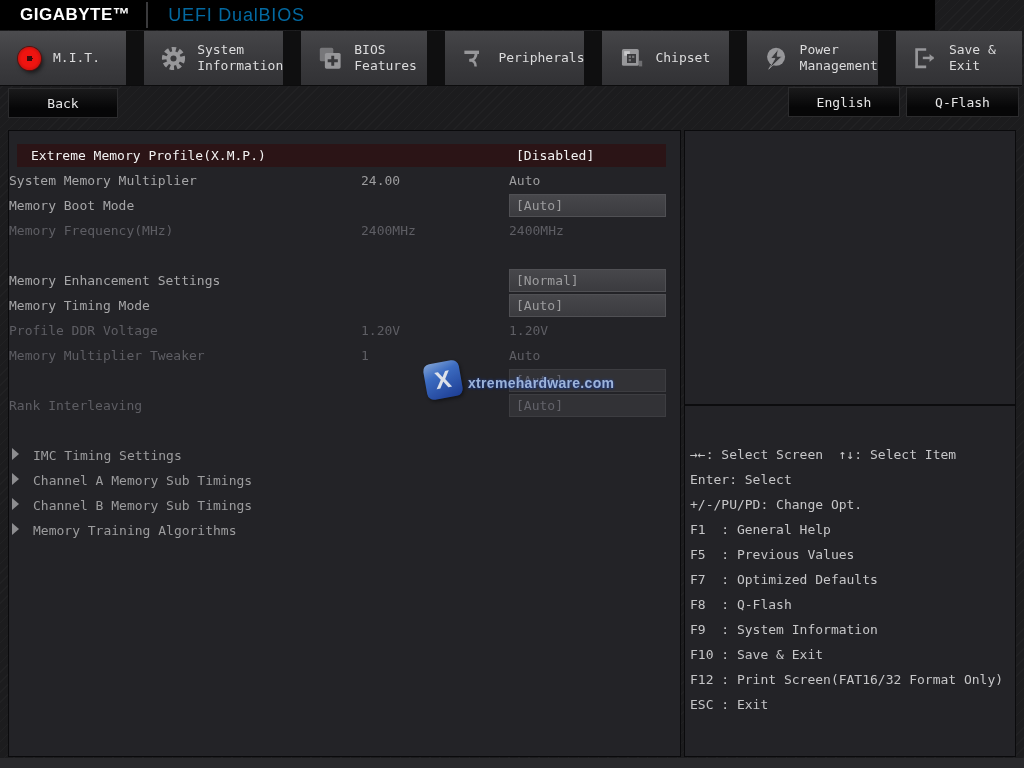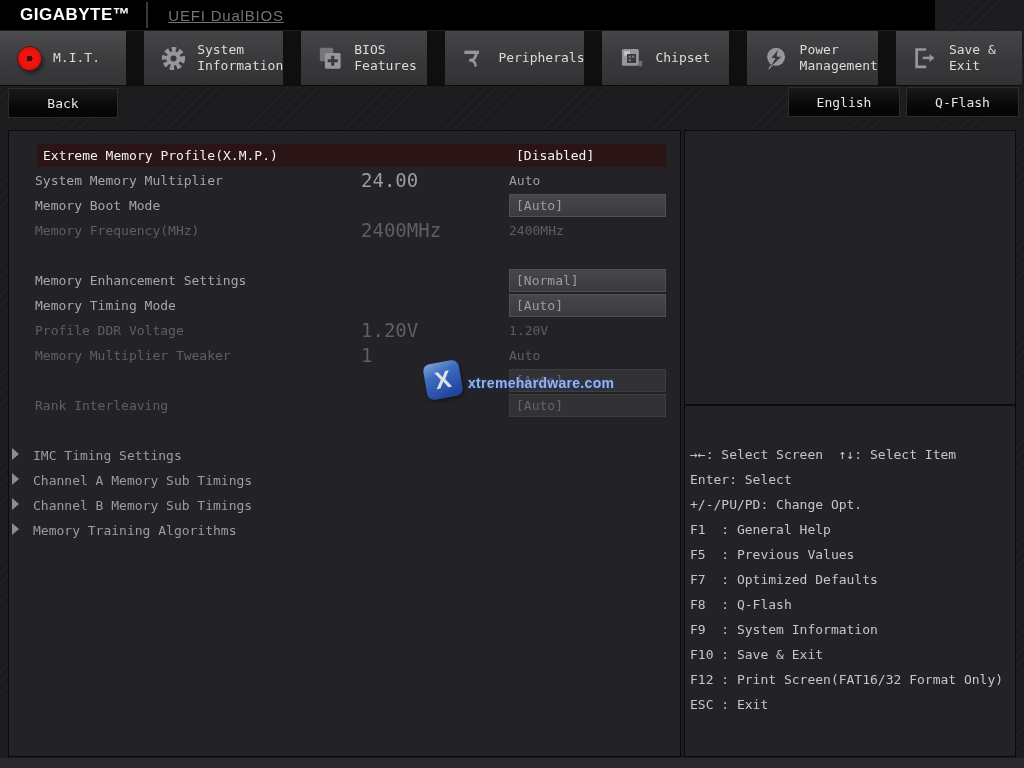--- a/index.html
+++ b/index.html
@@ -7,21 +7,21 @@
     position:relative;width:1024px;height:768px;overflow:hidden;
     background:#1c1c1e;
     background-image:repeating-linear-gradient(315deg,rgba(255,255,255,0.022) 0 1px,transparent 1px 7px);
     font-family:"DejaVu Sans Mono",monospace;
     -webkit-font-smoothing:none;
   }
   
   .topbar{position:absolute;left:0;top:0;width:935px;height:30px;background:#000;display:flex;align-items:center;}
   .brand{font-family:"Liberation Sans",sans-serif;font-weight:bold;font-size:17px;color:#fff;letter-spacing:.5px;margin-left:20px;}
   .topbar-divider{width:2px;height:26px;background:#3a3a3c;margin:0 20px 0 16px;}
-  .uefi-title{font-family:"Liberation Sans",sans-serif;font-size:15px;color:#737373;letter-spacing:.8px;text-decoration:underline;}
+  .uefi-title{font-family:"Liberation Sans",sans-serif;font-size:18px;color:#0369a1;letter-spacing:.8px;}
   
   .tabs{position:absolute;left:0;top:31px;width:1022px;height:54px;display:flex;gap:18px;background:#0f0f10;border-bottom:1px solid #0c0c0d;}
   .tab{flex:1 1 0;display:flex;align-items:center;background:linear-gradient(#454548,#39393c 55%,#323235);cursor:pointer;position:relative;}
   .tab.active{background:linear-gradient(#4c4c4f,#3c3c3f 55%,#343437);}
   .tab .icon{width:30px;height:30px;margin-left:14px;flex:0 0 auto;display:flex;align-items:center;justify-content:center;}
   .tab .tlabel{margin-left:9px;color:#dcdcdd;font-size:13px;line-height:16px;white-space:pre-line;}
   .mit-dot{display:block;width:23px;height:23px;border-radius:50%;
     background:radial-gradient(circle at 50% 50%,#3c0d0d 0 3px,#ef1410 3px 8px,#a80c08 100%);
     box-shadow:0 0 0 1px #5c0f0c, 2px 3px 4px rgba(0,0,0,.55);}
   
@@ -31,27 +31,27 @@
   #english-btn{left:788px;top:87px;width:112px;height:30px;}
   #qflash-btn{left:906px;top:87px;width:113px;height:30px;}
   
   .panel{position:absolute;background:#232327;border:1px solid #0a0a0c;box-sizing:border-box;}
   #main-panel{left:8px;top:130px;width:673px;height:627px;}
   #help-panel{left:684px;top:130px;width:332px;height:627px;}
   #help-divider{position:absolute;left:0;top:273px;width:100%;height:2px;background:#0c0c0e;}
   
   #rows{position:absolute;left:0;top:12px;width:100%;}
   .row{position:relative;height:25px;}
-  .row .label{position:absolute;left:26px;top:1px;width:480px;height:23px;line-height:23px;font-size:13px;color:#a6a6a8;white-space:pre;}
-  .row .mid{position:absolute;left:352px;top:1px;height:23px;line-height:23px;font-size:19px;color:#9c9c9e;}
+  .row .label{position:absolute;left:0;top:1px;width:480px;height:23px;line-height:23px;font-size:13px;color:#a6a6a8;white-space:pre;}
+  .row .mid{position:absolute;left:352px;top:1px;height:23px;line-height:23px;font-size:13px;color:#9c9c9e;}
   .row .val{position:absolute;left:500px;top:1px;width:157px;height:23px;line-height:23px;font-size:13px;color:#9c9c9e;box-sizing:border-box;}
   .row .val.boxed{background:linear-gradient(#47474b,#3b3b3f);border:1px solid #505054;line-height:21px;padding-left:6px;}
   .row.dim .label,.row.dim .mid,.row.dim .val{color:#5e5e64;}
   .row.dim .val.boxed{background:#323236;border-color:#3d3d41;color:#63636a;}
-  .row.selected .label{background:#2b1416;color:#f2f2f2;padding-left:6px;left:8px;width:482px;margin-left:20px;}
+  .row.selected .label{background:#2b1416;color:#f2f2f2;padding-left:14px;left:8px;width:482px;}
   .row.selected .val{background:#2b1416;border:none;color:#f2f2f2;padding-left:7px;line-height:23px;}
   .row.spacer{height:25px;}
   .row .tri{position:absolute;left:3px;top:5px;width:0;height:0;border-left:7px solid #8d8d90;border-top:6px solid transparent;border-bottom:6px solid transparent;}
   .row.submenu .label{left:24px;color:#9c9c9e;}
   
   #help-keys{position:absolute;left:5px;top:311px;width:324px;}
   .hline{height:25px;line-height:25px;font-size:13px;color:#c6c6c8;white-space:pre;}
   
   #watermark{position:absolute;left:425px;top:362px;width:170px;height:42px;opacity:.9;pointer-events:none;}
   #wm-box{position:absolute;left:0;top:0;width:36px;height:36px;border-radius:7px;transform:rotate(-10deg);

